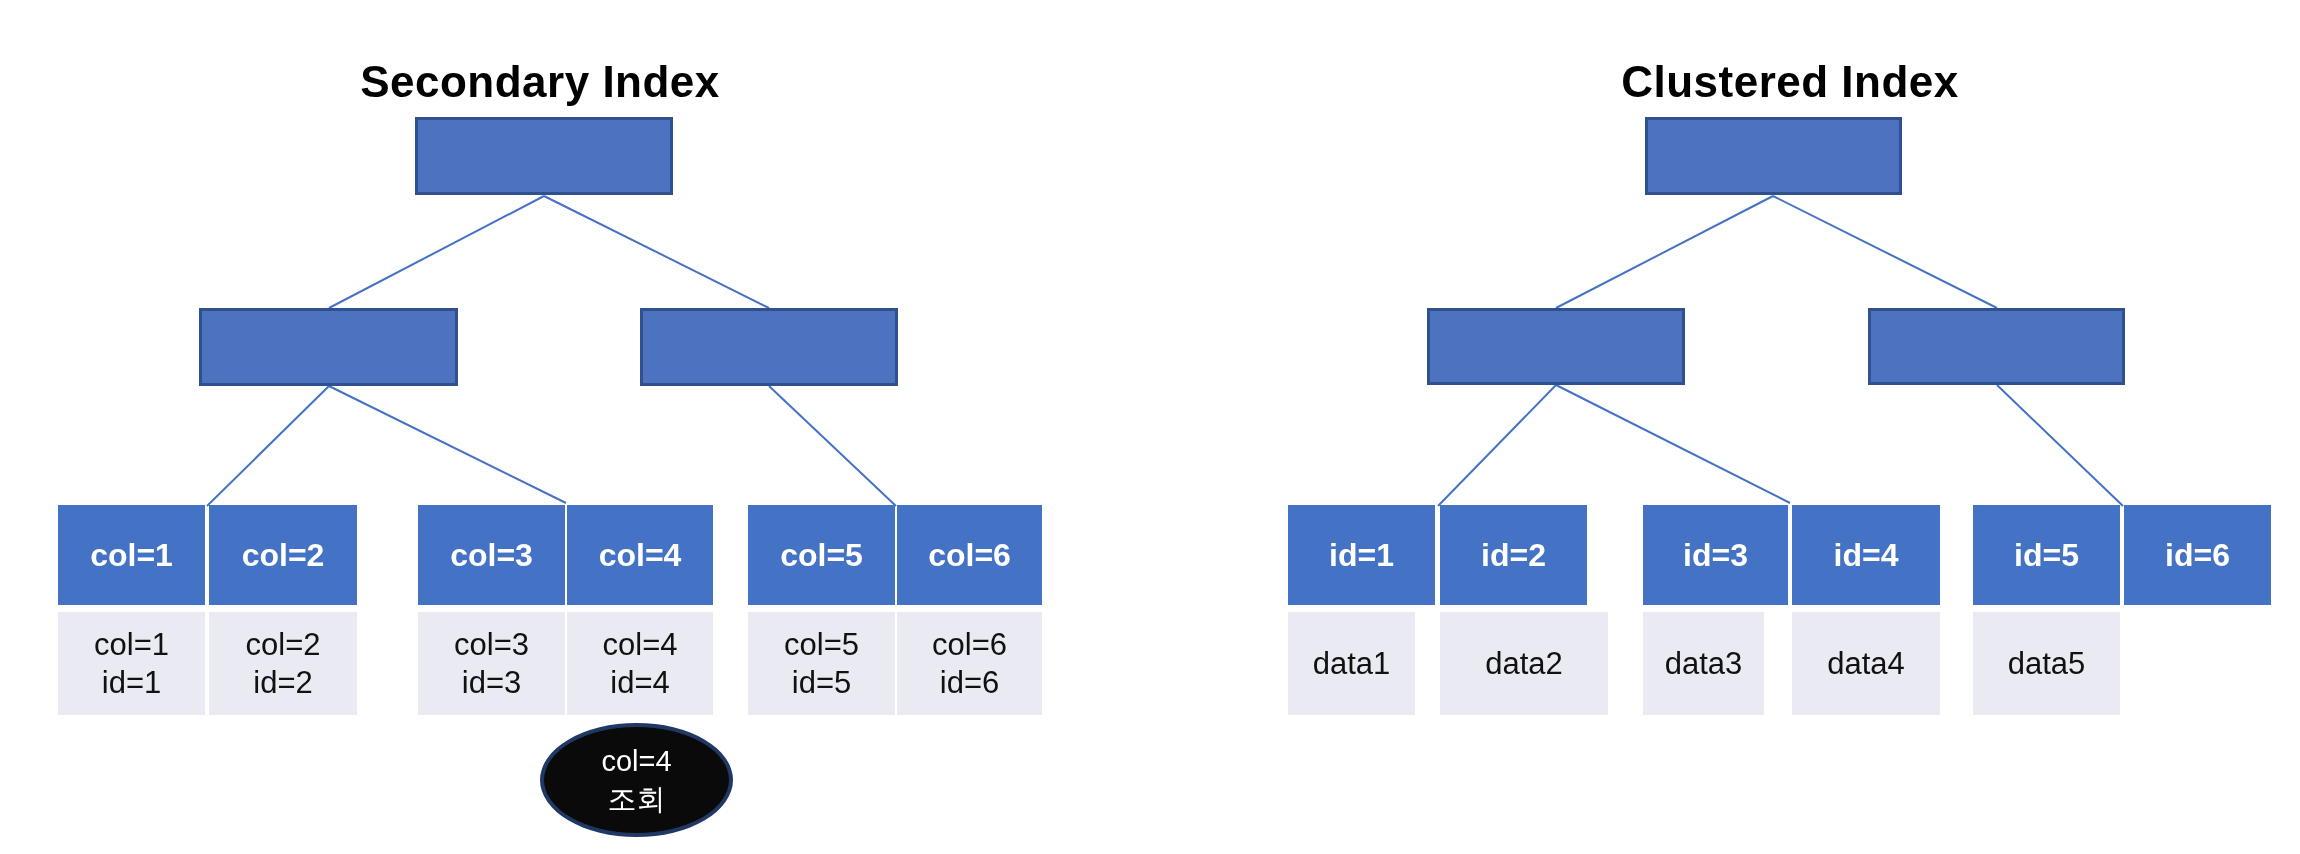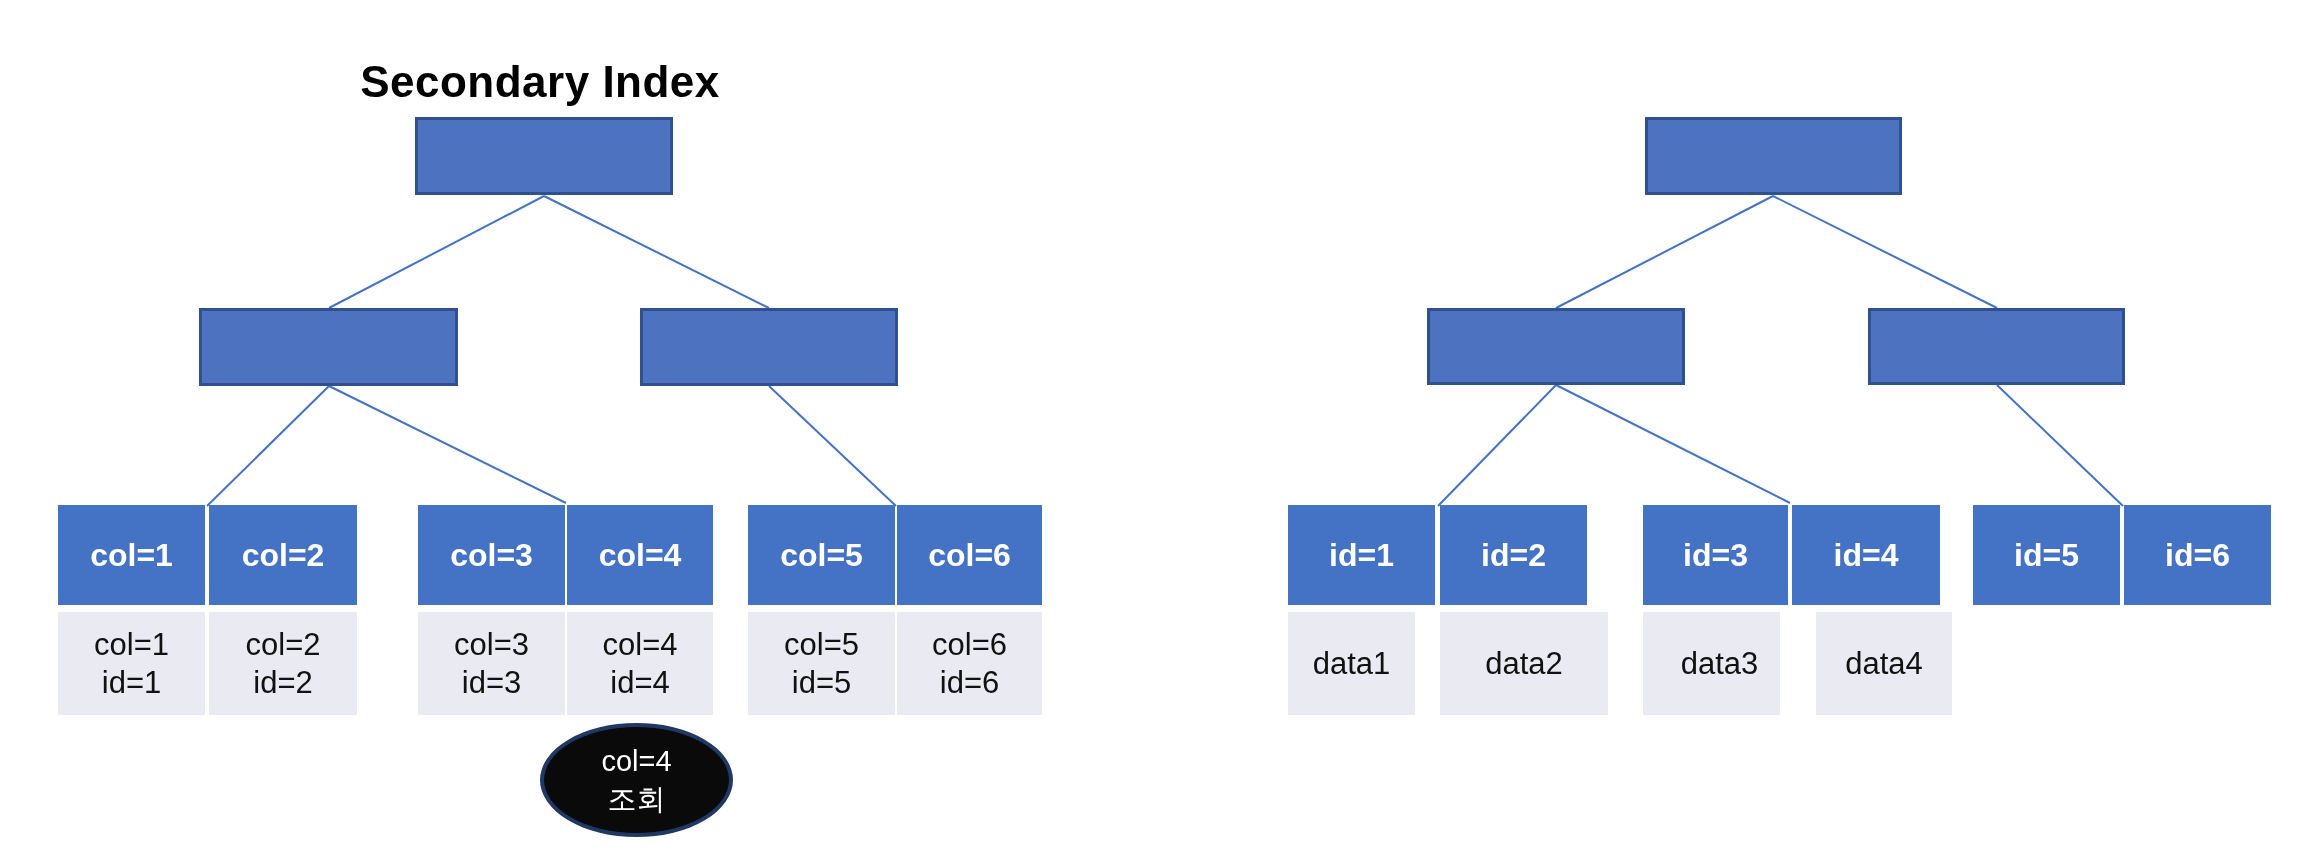--- a/index.html
+++ b/index.html
@@ -139,42 +139,47 @@
   <div class="bcell" style="left:897px; width:145px;">
     <span>col=6</span>
     <span>id=6</span>
   </div>
 
   <div class="callout">
     <span>col=4</span>
     <span>조회</span>
   </div>
 
+  <div class="title" style="left:1575px; top:54px; width:430px;">Clustered Index</div>
 
   <div class="node" style="left:1645px; top:117px; width:257px; height:78px;"></div>
   <div class="node" style="left:1427px; top:308px; width:258px; height:77px;"></div>
   <div class="node" style="left:1868px; top:308px; width:257px; height:77px;"></div>
 
   <div class="hcell" style="left:1288px; width:147px;">id=1</div>
   <div class="hcell" style="left:1440px; width:147px;">id=2</div>
   <div class="hcell" style="left:1643px; width:145px;">id=3</div>
   <div class="hcell" style="left:1792px; width:148px;">id=4</div>
   <div class="hcell" style="left:1973px; width:147px;">id=5</div>
   <div class="hcell" style="left:2124px; width:147px;">id=6</div>
 
   <div class="bcell" style="left:1288px; width:127px;">
     <span>data1</span>
 
   </div>
   <div class="bcell" style="left:1440px; width:168px;">
     <span>data2</span>
 
   </div>
-  <div class="bcell" style="left:1643px; width:121px;padding-left:16px;">
+  <div class="bcell" style="left:1643px; width:121px;">
     <span>data3</span>
 
   </div>
-  <div class="bcell" style="left:1792px; width:136px;margin-left:24px;">
+  <div class="bcell" style="left:1792px; width:148px;">
     <span>data4</span>
+
+  </div>
+  <div class="bcell" style="left:1973px; width:147px;">
+    <span>data5</span>
 
   </div>
 
 </div>
 
 </body></html>

